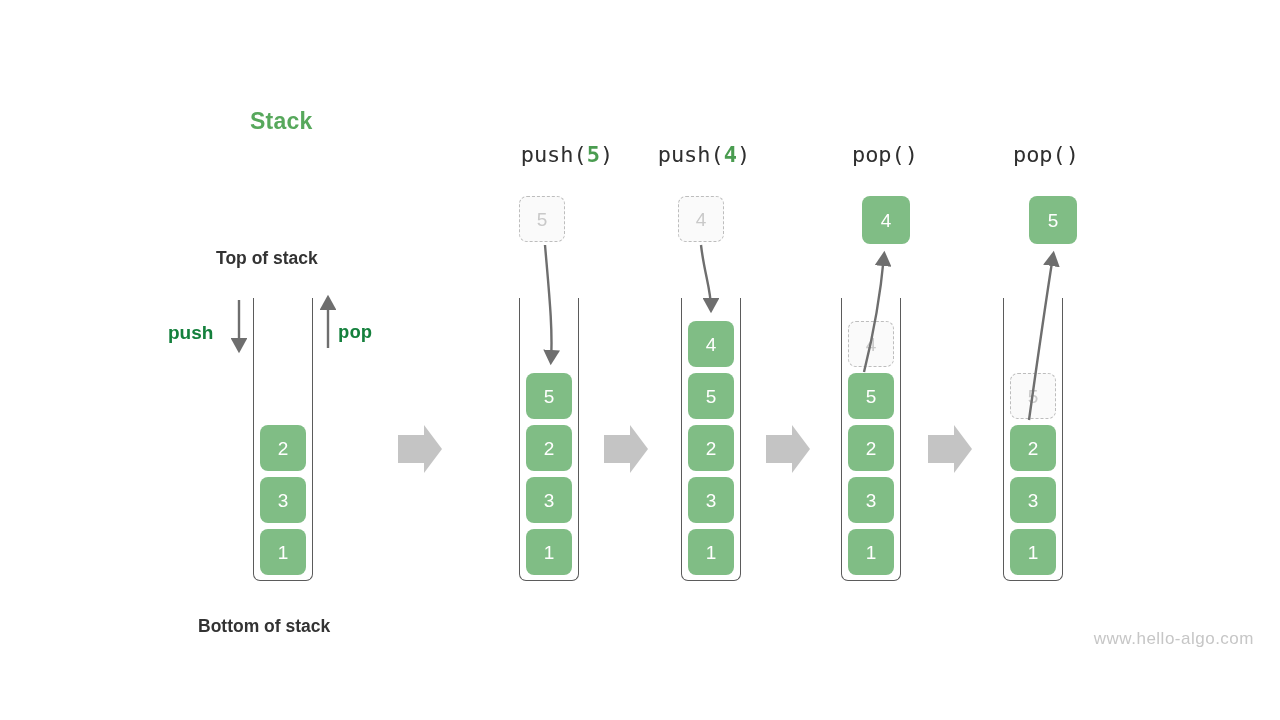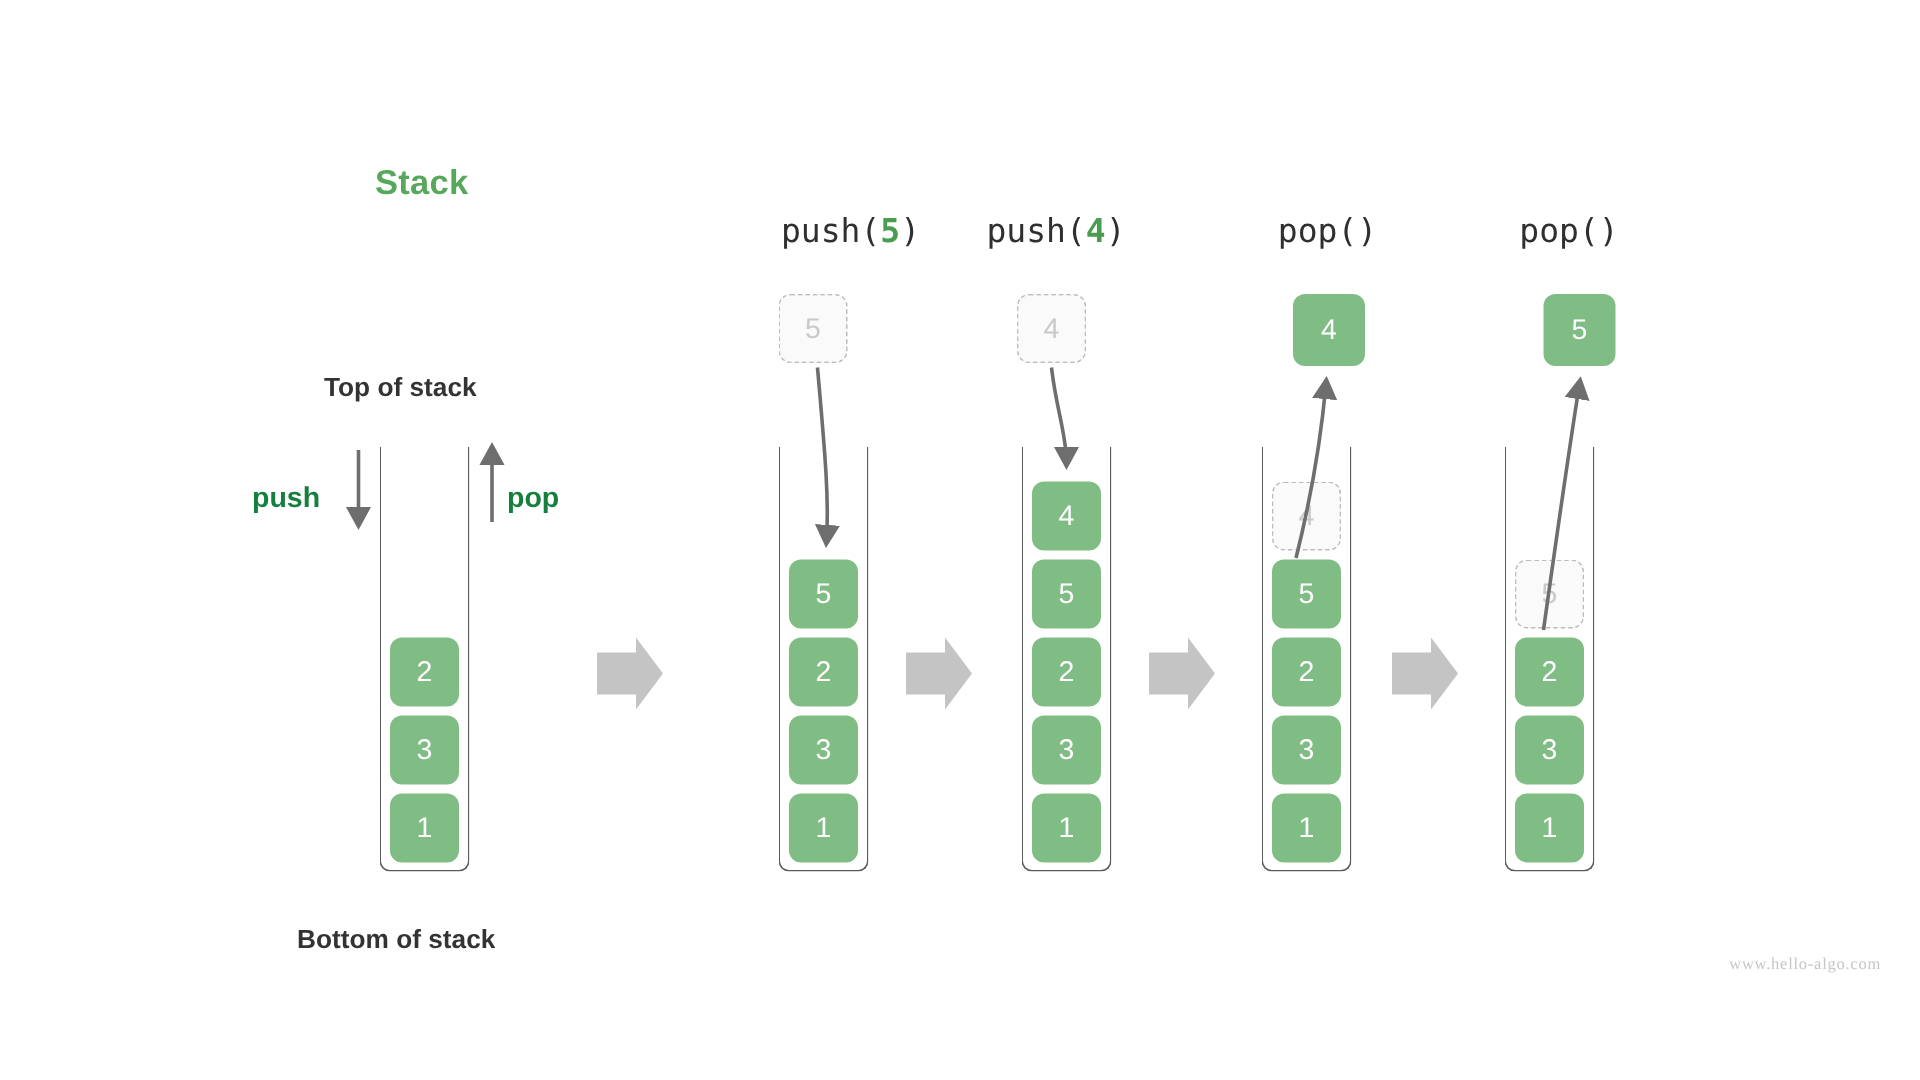--- a/index.html
+++ b/index.html
@@ -54,21 +54,21 @@
   }
   .op-label .arg { color: #4a9c50; font-weight: bold; }
 
   .push-pop-word {
     position: absolute;
     font-size: 19px;
     font-weight: bold;
     color: #15803d;
   }
   #push-word { left: 168px; top: 322px; }
-  #pop-word  { left: 338px; top: 322px; }
+  #pop-word  { left: 338px; top: 322px; font-family: Liberation Mono, monospace; }
 
   
   .stack-col { position: absolute; }
 
   .stack-container {
     position: absolute;
     box-sizing: border-box;
     border-left: 1.6px solid #5b5b5b;
     border-right: 1.6px solid #5b5b5b;
     border-bottom: 1.6px solid #5b5b5b;
@@ -97,22 +97,22 @@
     background: #fafafa;
     color: #c9c9c9;
     border: 1.7px dashed #bdbdbd;
   }
 
   
   #watermark {
     position: absolute;
     right: 26px;
     bottom: 18px;
-    font-family: Liberation Serif, serif;
-    font-size: 11px;
+    font-family: Liberation Sans, sans-serif;
+    font-size: 17px;
     color: #c6c6c6;
     letter-spacing: 0.5px;
   }
 
   svg.overlay {
     position: absolute;
     left: 0; top: 0;
     width: 1280px;
     height: 720px;
     pointer-events: none;

